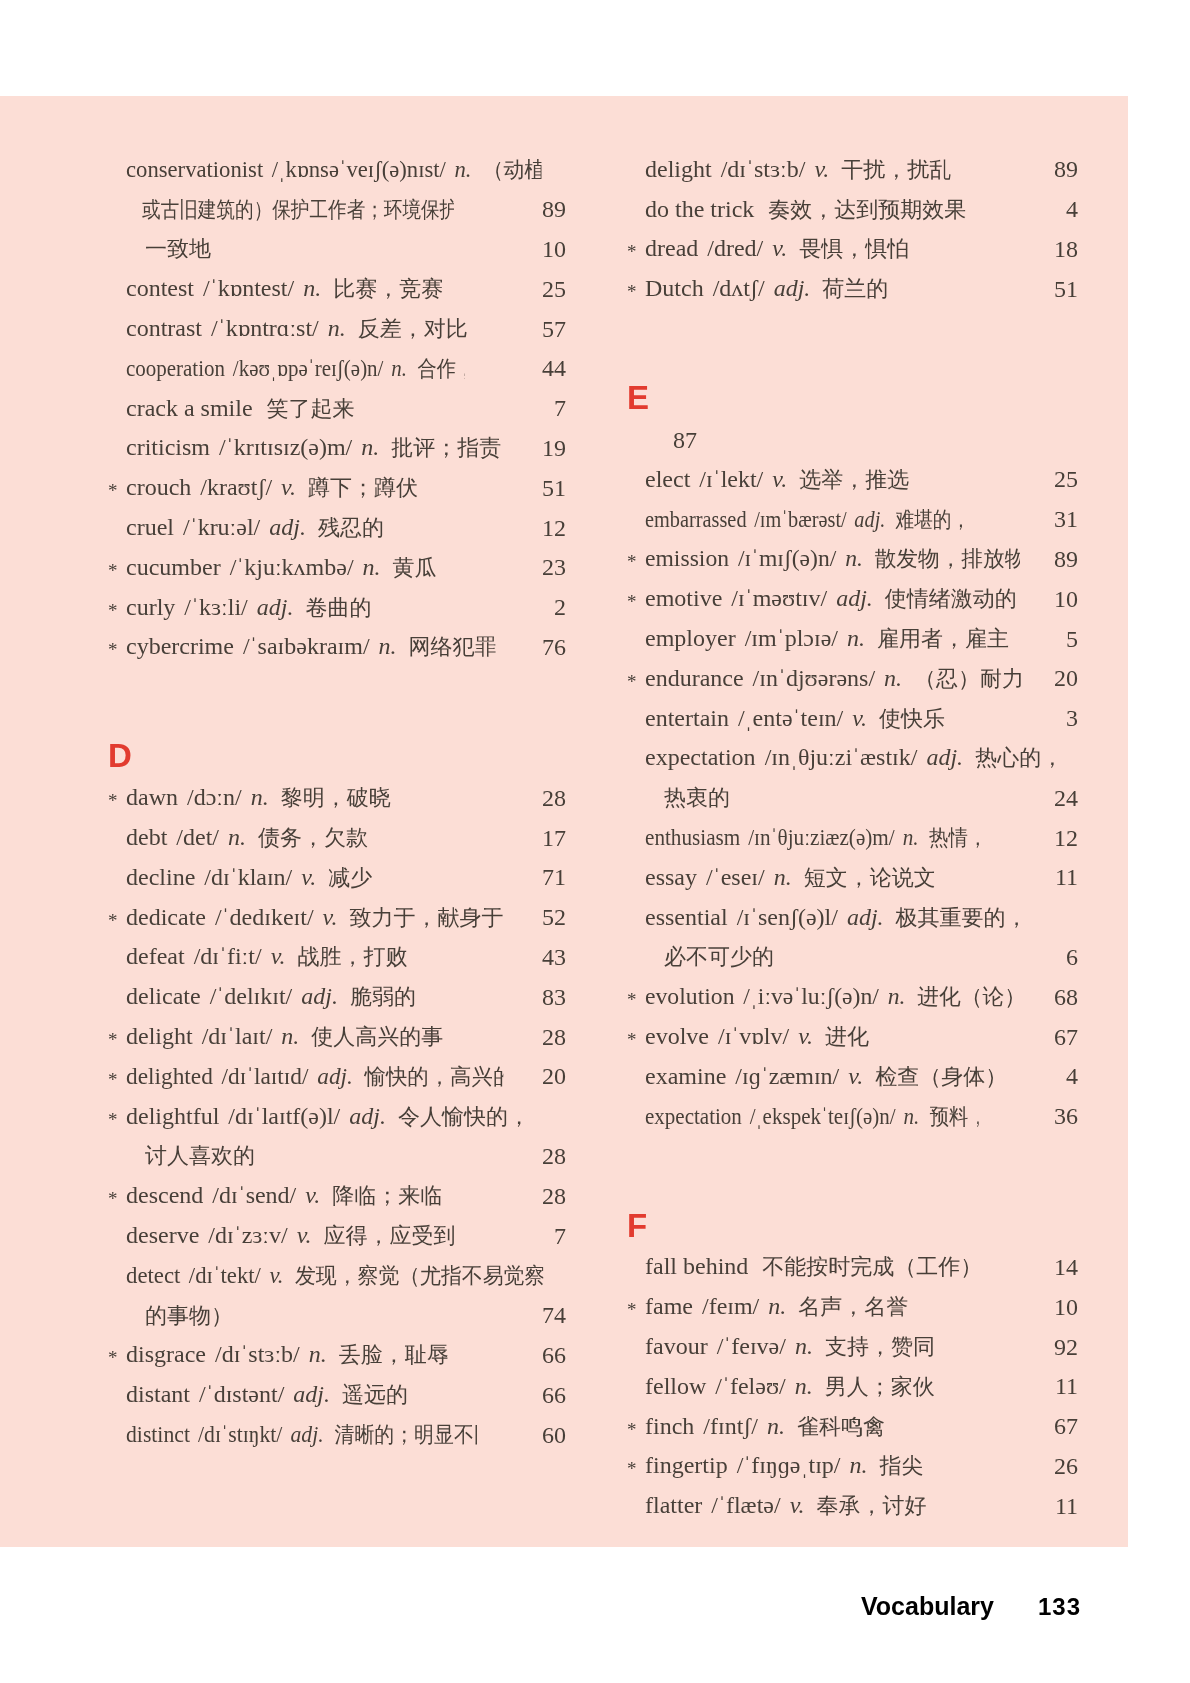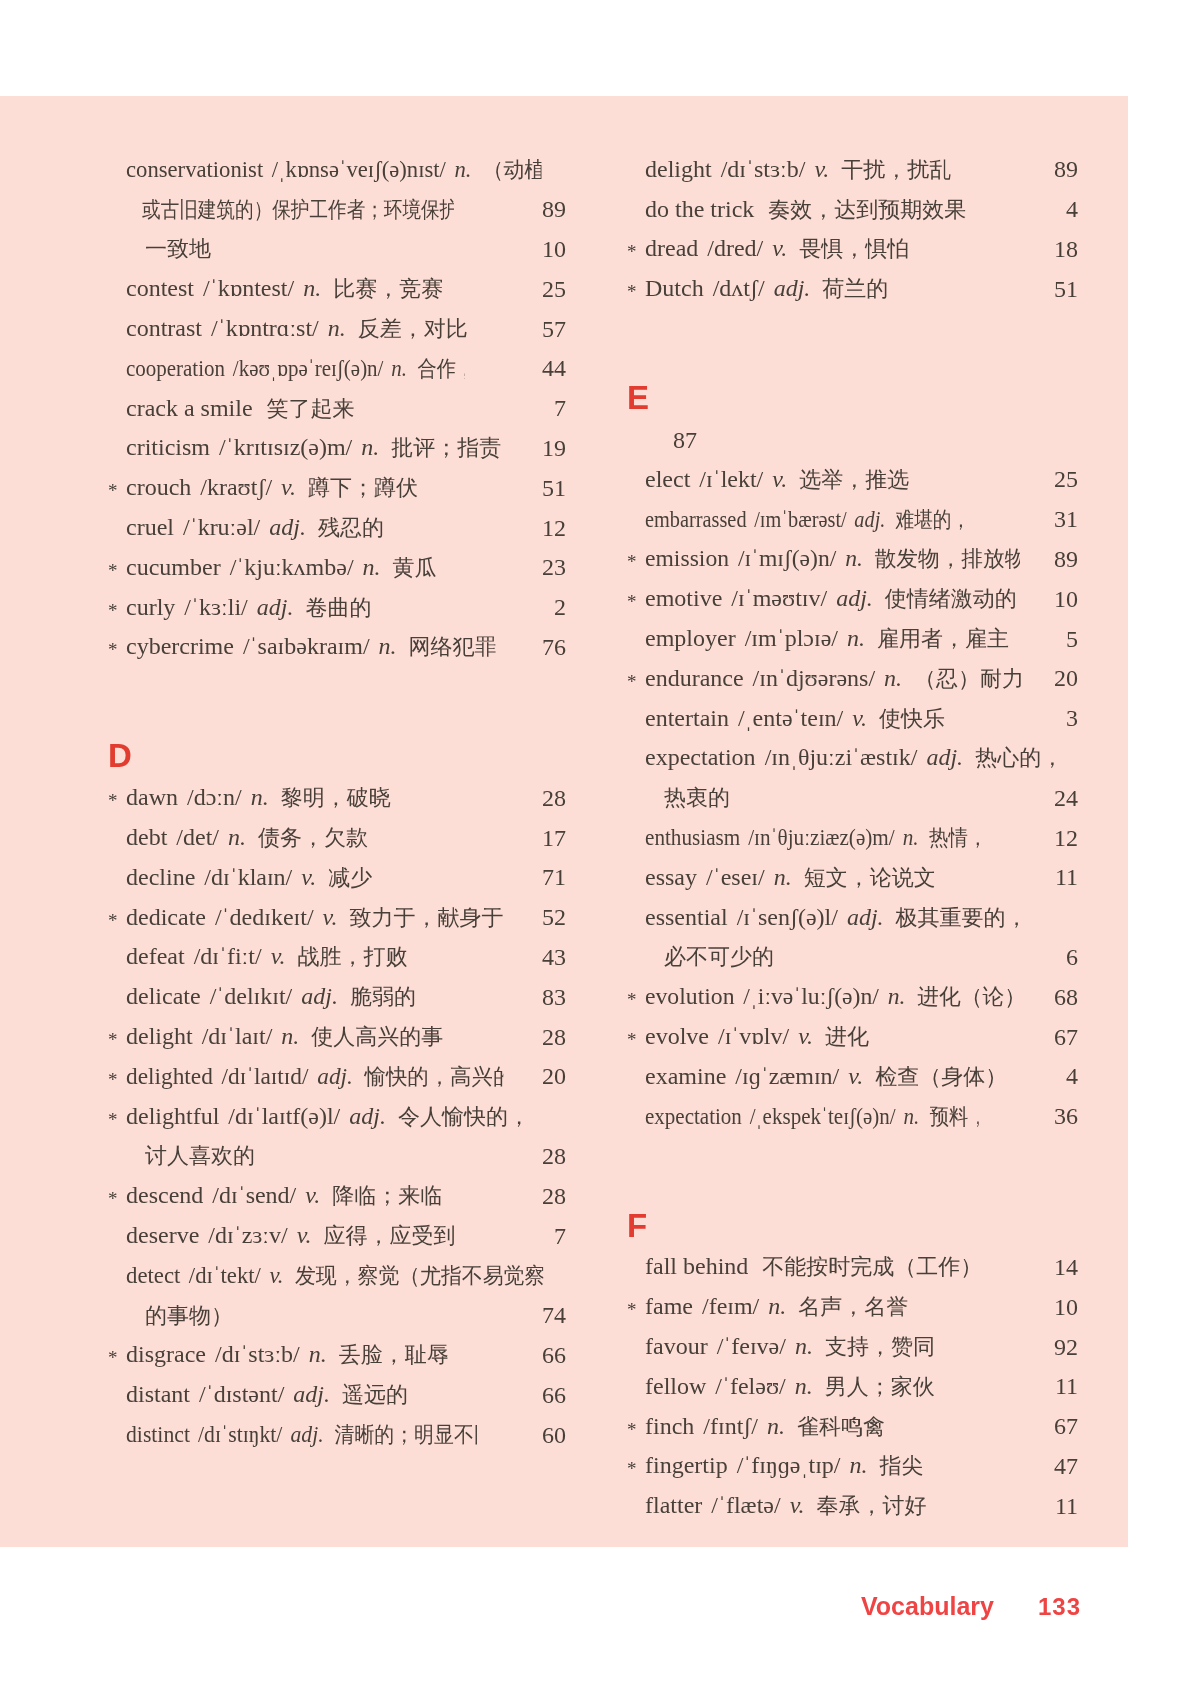--- a/index.html
+++ b/index.html
@@ -36,21 +36,21 @@
   }
   .section-row{height:105px;display:flex;align-items:flex-end;padding-bottom:6px;}
   .section-letter{
     font-family:"Liberation Sans","DejaVu Sans",sans-serif;
     font-weight:bold;font-size:33px;line-height:1;color:#e23b2f;
   }
   .footer{
     position:absolute;top:1592px;right:109px;
     display:flex;align-items:baseline;gap:44px;
     font-family:"Liberation Sans","DejaVu Sans",sans-serif;
-    font-weight:bold;color:#ef4444;
+    font-weight:bold;color:#000000;
   }
   .flabel{font-size:25px;}
   .fnum{font-size:24px;letter-spacing:1px;}
 </style>
 </head>
 <body>
 
 <div class="panel">
   <div class="col col-left" id="col-left">
       <div class="line">
@@ -339,21 +339,21 @@
         <span class="pagenum">11</span>
       </div>
       <div class="line">
         <span class="star">*</span>
         <div class="content"><span class="word">finch</span><span class="phon">/fɪntʃ/</span><span class="pos">n.</span><span class="def">雀科鸣禽</span></div>
         <span class="pagenum">67</span>
       </div>
       <div class="line">
         <span class="star">*</span>
         <div class="content"><span class="word">fingertip</span><span class="phon">/ˈfɪŋɡəˌtɪp/</span><span class="pos">n.</span><span class="def">指尖</span></div>
-        <span class="pagenum">47</span>
+        <span class="pagenum">26</span>
       </div>
       <div class="line">
         <span class="star"></span>
         <div class="content"><span class="word">flatter</span><span class="phon">/ˈflætə/</span><span class="pos">v.</span><span class="def">奉承，讨好</span></div>
         <span class="pagenum">11</span>
       </div>
     </div>
 </div>
 
 <div class="footer">

